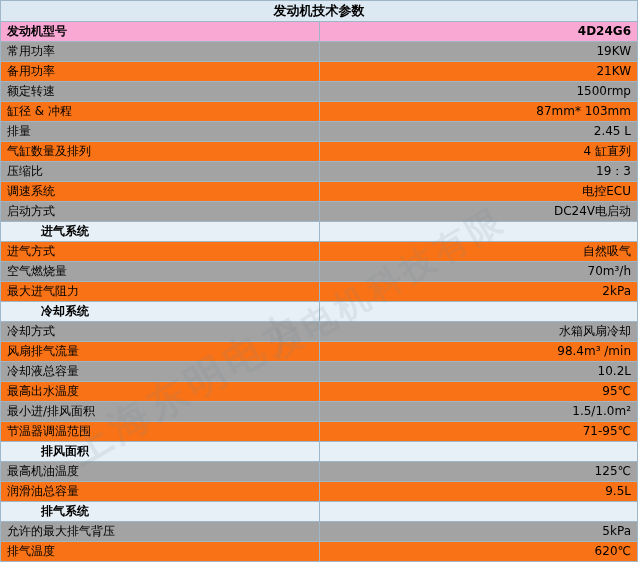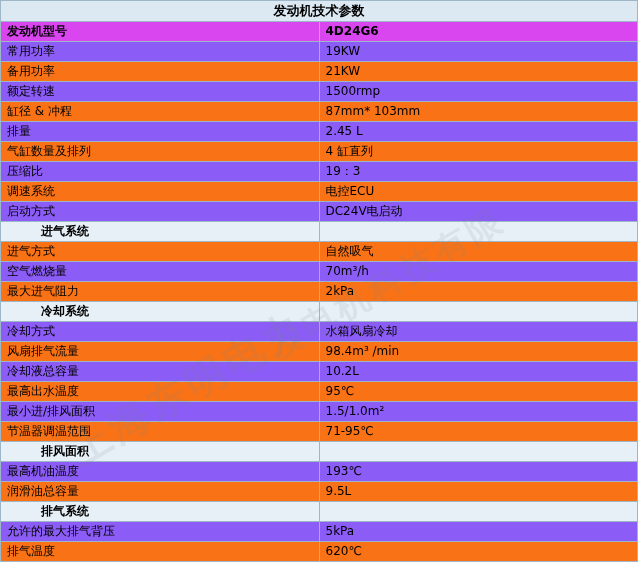--- a/index.html
+++ b/index.html
@@ -51,41 +51,41 @@
   table.spec td {
     border: 1px solid #9db7c8;
     height: 19px;
     padding: 0 6px;
     line-height: 19px;
     vertical-align: middle;
     white-space: nowrap;
     overflow: hidden;
   }
   .col-label { width: 300px; }
-  .col-value { width: 336px; text-align: left; }
+  .col-value { width: 336px; text-align: right; }
 
   tr.title td {
     background: #dce9f2;
     text-align: center;
     font-weight: bold;
     font-size: 13px;
     height: 20px;
     line-height: 20px;
     margin-left: 22px;
   }
   tr.header td {
-    background: #d946ef;
+    background: #f9a8d4;
     font-weight: bold;
   }
   tr.section td {
     background: #e7f0f7;
     font-weight: bold;
     padding-left: 40px;
   }
-  tr.row-a td { background: #8b5cf6; }
+  tr.row-a td { background: #a3a3a3; }
   tr.row-b td { background: #f97316; }
   .value-bold { font-weight: bold; }
 </style>
 </head>
 <body>
 
 <div class="watermark">
   <div class="wm-text wm1">上海东明电力</div>
   <div class="wm-text wm2">发电机科技有限</div>
 </div>
@@ -178,21 +178,21 @@
       <tr class="row-b">
         <td class="col-label">节温器调温范围</td>
         <td class="col-value">71-95℃</td>
       </tr>
       <tr class="section">
         <td class="col-label">排风面积</td>
         <td class="col-value"></td>
       </tr>
       <tr class="row-a">
         <td class="col-label">最高机油温度</td>
-        <td class="col-value">193℃</td>
+        <td class="col-value">125℃</td>
       </tr>
       <tr class="row-b">
         <td class="col-label">润滑油总容量</td>
         <td class="col-value">9.5L</td>
       </tr>
       <tr class="section">
         <td class="col-label">排气系统</td>
         <td class="col-value"></td>
       </tr>
       <tr class="row-a">

